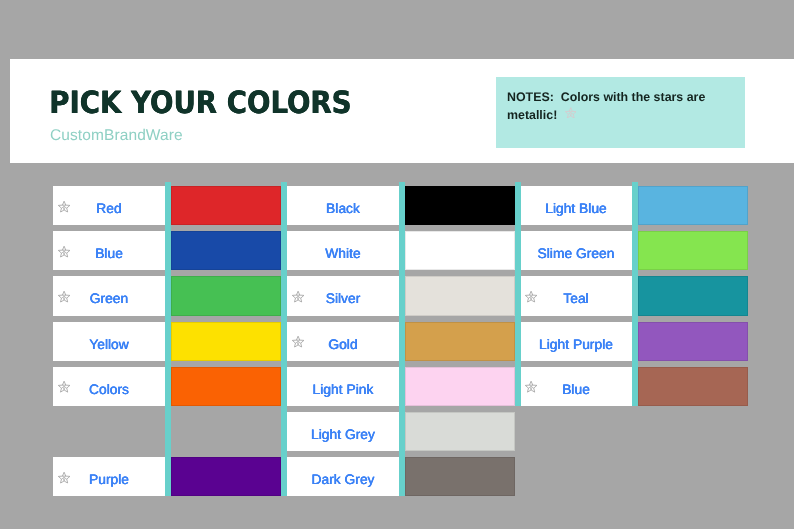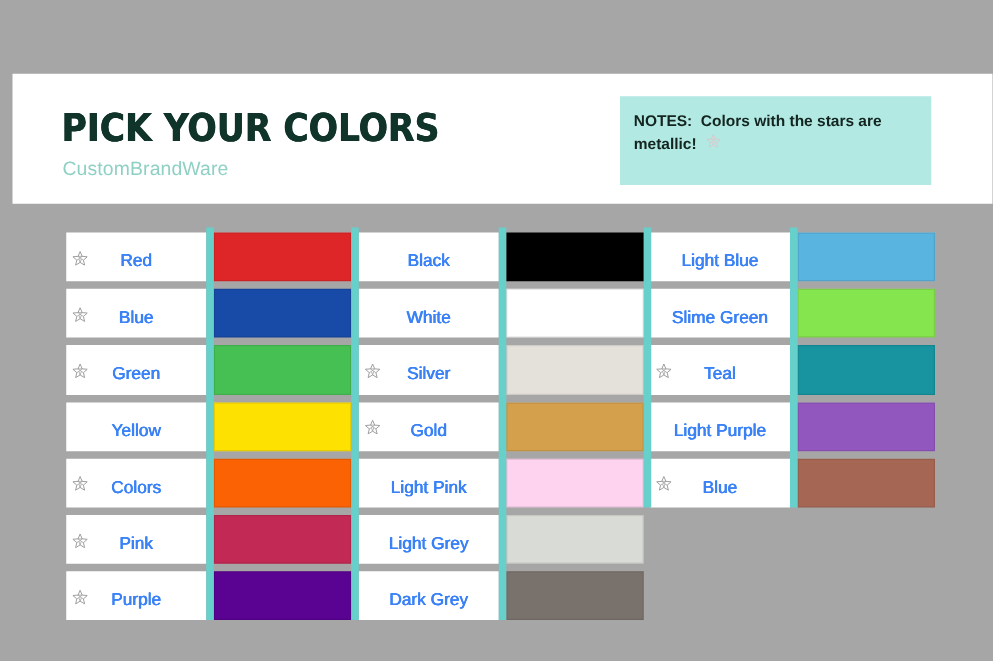--- a/index.html
+++ b/index.html
@@ -94,30 +94,20 @@
         <div class="row" style="top: 180.8px; left: 0px; width: 228px;">
           <div class="label">
             <span class="star-cell"><svg viewBox="0 0 24 24" width="12.2" height="12.2" fill="none" stroke="#9a9a9a" stroke-width="1.5" stroke-linejoin="miter" stroke-linecap="butt">
                 <path d="M12 1.4 L15.25 9.05 L23.4 9.65 L17.2 15.0 L19.1 22.9 L12 18.6 L4.9 22.9 L6.8 15.0 L0.6 9.65 L8.75 9.05 Z"></path>
                 <path d="M8.75 9.05 L15.25 9.05 M15.25 9.05 L10.0 13.0 M10.0 13.0 L6.8 15.0 M8.75 9.05 L14.0 13.0 M14.0 13.0 L17.2 15.0 M10.0 13.0 L12 18.6 L14.0 13.0" stroke-width="1.17"></path>
               </svg></span>
             <span class="label-text">Colors</span>
           </div>
           <div class="swatch" style="background:#fa6203"></div>
         </div>
-        <div class="row" style="top: 226px; left: 0px; width: 228px;">
-          <div class="label">
-            <span class="star-cell"><svg viewBox="0 0 24 24" width="12.2" height="12.2" fill="none" stroke="#9a9a9a" stroke-width="1.5" stroke-linejoin="miter" stroke-linecap="butt">
-                <path d="M12 1.4 L15.25 9.05 L23.4 9.65 L17.2 15.0 L19.1 22.9 L12 18.6 L4.9 22.9 L6.8 15.0 L0.6 9.65 L8.75 9.05 Z"></path>
-                <path d="M8.75 9.05 L15.25 9.05 M15.25 9.05 L10.0 13.0 M10.0 13.0 L6.8 15.0 M8.75 9.05 L14.0 13.0 M14.0 13.0 L17.2 15.0 M10.0 13.0 L12 18.6 L14.0 13.0" stroke-width="1.17"></path>
-              </svg></span>
-            <span class="label-text">Pink</span>
-          </div>
-          <div class="swatch" style="background:#c22954"></div>
-        </div>
         <div class="row" style="top: 271.2px; left: 0px; width: 228px; padding-left: 21px;">
           <div class="label">
             <span class="star-cell"><svg viewBox="0 0 24 24" width="12.2" height="12.2" fill="none" stroke="#9a9a9a" stroke-width="1.5" stroke-linejoin="miter" stroke-linecap="butt">
                 <path d="M12 1.4 L15.25 9.05 L23.4 9.65 L17.2 15.0 L19.1 22.9 L12 18.6 L4.9 22.9 L6.8 15.0 L0.6 9.65 L8.75 9.05 Z"></path>
                 <path d="M8.75 9.05 L15.25 9.05 M15.25 9.05 L10.0 13.0 M10.0 13.0 L6.8 15.0 M8.75 9.05 L14.0 13.0 M14.0 13.0 L17.2 15.0 M10.0 13.0 L12 18.6 L14.0 13.0" stroke-width="1.17"></path>
               </svg></span>
             <span class="label-text">Purple</span>
           </div>
           <div class="swatch" style="background:#5a0291"></div>
         </div>

